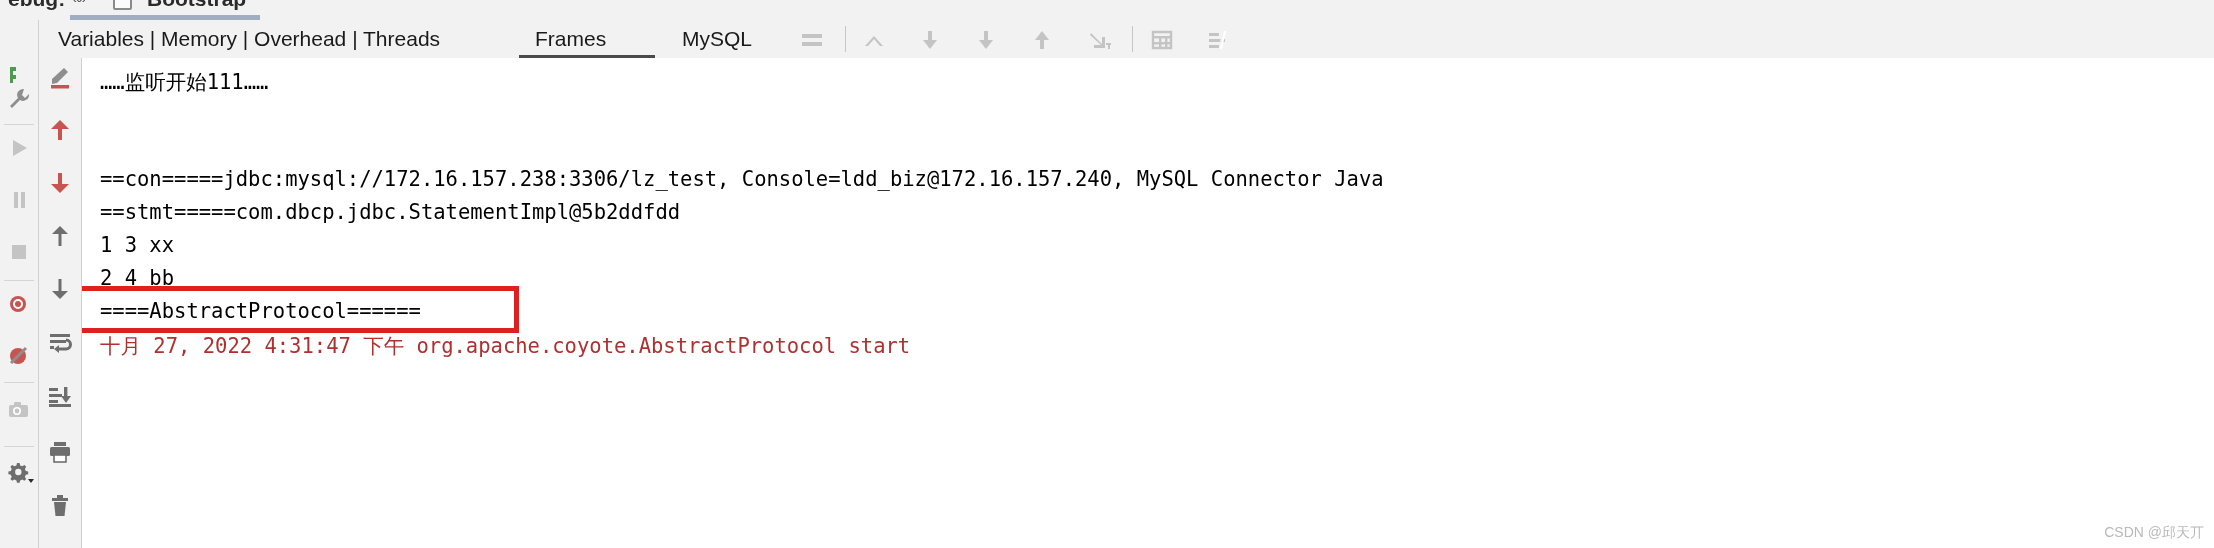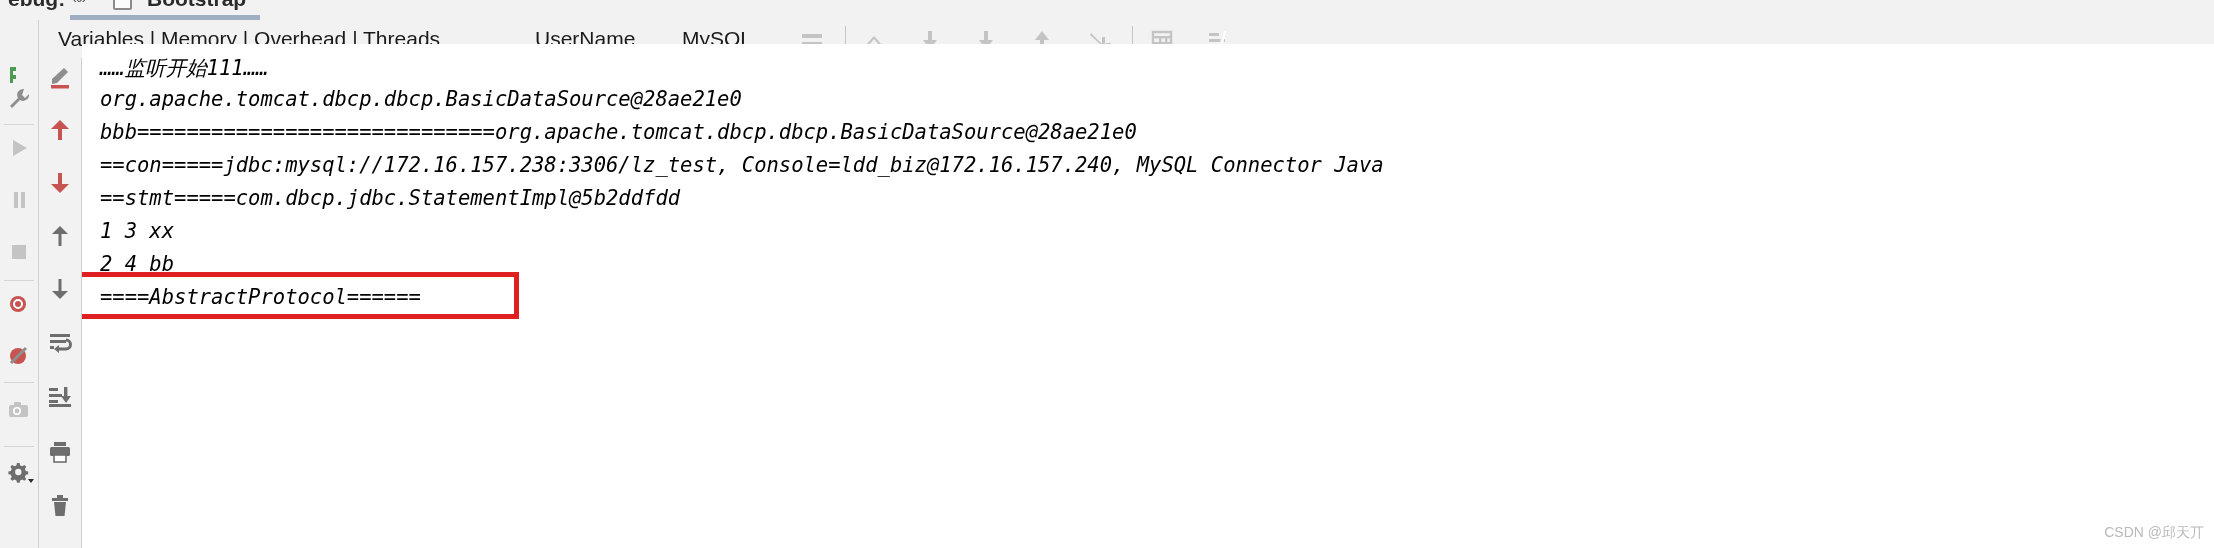--- a/index.html
+++ b/index.html
@@ -131,25 +131,24 @@
   .sb-divider {
     position: absolute;
     left: 4px;
     width: 30px; height: 1px;
     background: #d5d5d5;
   }
 
   
   #console-area {
     position: absolute;
-    left: 82px; top: 44px;
+    left: 82px; top: 58px;
     width: 2132px; height: 490px;
     background: #ffffff;
     overflow: hidden;
-    font-style: italic;
   }
   .log-line {
     position: absolute;
     left: 18px;
     font-family: "DejaVu Sans Mono", "Liberation Mono", monospace;
     font-size: 20.5px;
     white-space: pre;
     color: #000000;
     letter-spacing: 0px;
   }
@@ -193,21 +192,21 @@
   <div id="cut-checkbox"></div>
   <div class="cut-label" id="cut-bootstrap-label">Bootstrap</div>
   <div id="tab-underline-bootstrap"></div>
 </div>
 
 <div id="toolbar">
   <div id="toolbar-left-gutter"></div>
 
   <div class="tab-btn" id="tab-varmemoverthr">Variables | Memory | Overhead | Threads</div>
 
-  <div class="tab-btn" id="tab-console">UserName</div>
+  <div class="tab-btn" id="tab-console">Frames</div>
   <div id="tab-console-underline"></div>
 
   <div class="tab-btn" id="tab-frames">MySQL</div>
 
   <div class="tb-icon" style="left:800px">
     <svg viewBox="0 0 24 24" width="24" height="24">
       <rect x="2" y="6" width="20" height="4" fill="#c4c4c4"></rect>
       <rect x="2" y="14" width="20" height="4" fill="#c4c4c4"></rect>
     </svg>
   </div>
@@ -414,26 +413,25 @@
       <rect x="4" y="4" width="16" height="3" fill="#6e6e6e"></rect>
       <rect x="9" y="1" width="6" height="3" fill="#6e6e6e"></rect>
       <path d="M6 8 L18 8 L16.5 22 L7.5 22 Z" fill="#6e6e6e"></path>
     </svg>
   </div>
 </div>
 
 <div id="console-area">
 
   <div class="log-line" style="top:10px">……监听开始111……</div>
-  <div class="log-line" style="top:43px">org.apache.tomcat.dbcp.dbcp.BasicDataSource@28ae21e0</div>
-  <div class="log-line" style="top:76px">bbb=============================org.apache.tomcat.dbcp.dbcp.BasicDataSource@28ae21e0</div>
   <div class="log-line" style="top:109px">==con=====jdbc:mysql://172.16.157.238:3306/lz_test, Console=ldd_biz@172.16.157.240, MySQL Connector Java</div>
   <div class="log-line" style="top:142px">==stmt=====com.dbcp.jdbc.StatementImpl@5b2ddfdd</div>
   <div class="log-line" style="top:175px">1 3 xx</div>
   <div class="log-line" style="top:208px">2 4 bb</div>
   <div class="log-line" style="top:241px">====AbstractProtocol======</div>
+  <div class="log-line err" style="top:274px">十月 27, 2022 4:31:47 下午 org.apache.coyote.AbstractProtocol start</div>
 
   <div id="highlight-box"></div>
 </div>
 
 <div id="right-gutter"></div>
 
 <div id="watermark">CSDN @邱天丌</div>
 
 </body></html>

